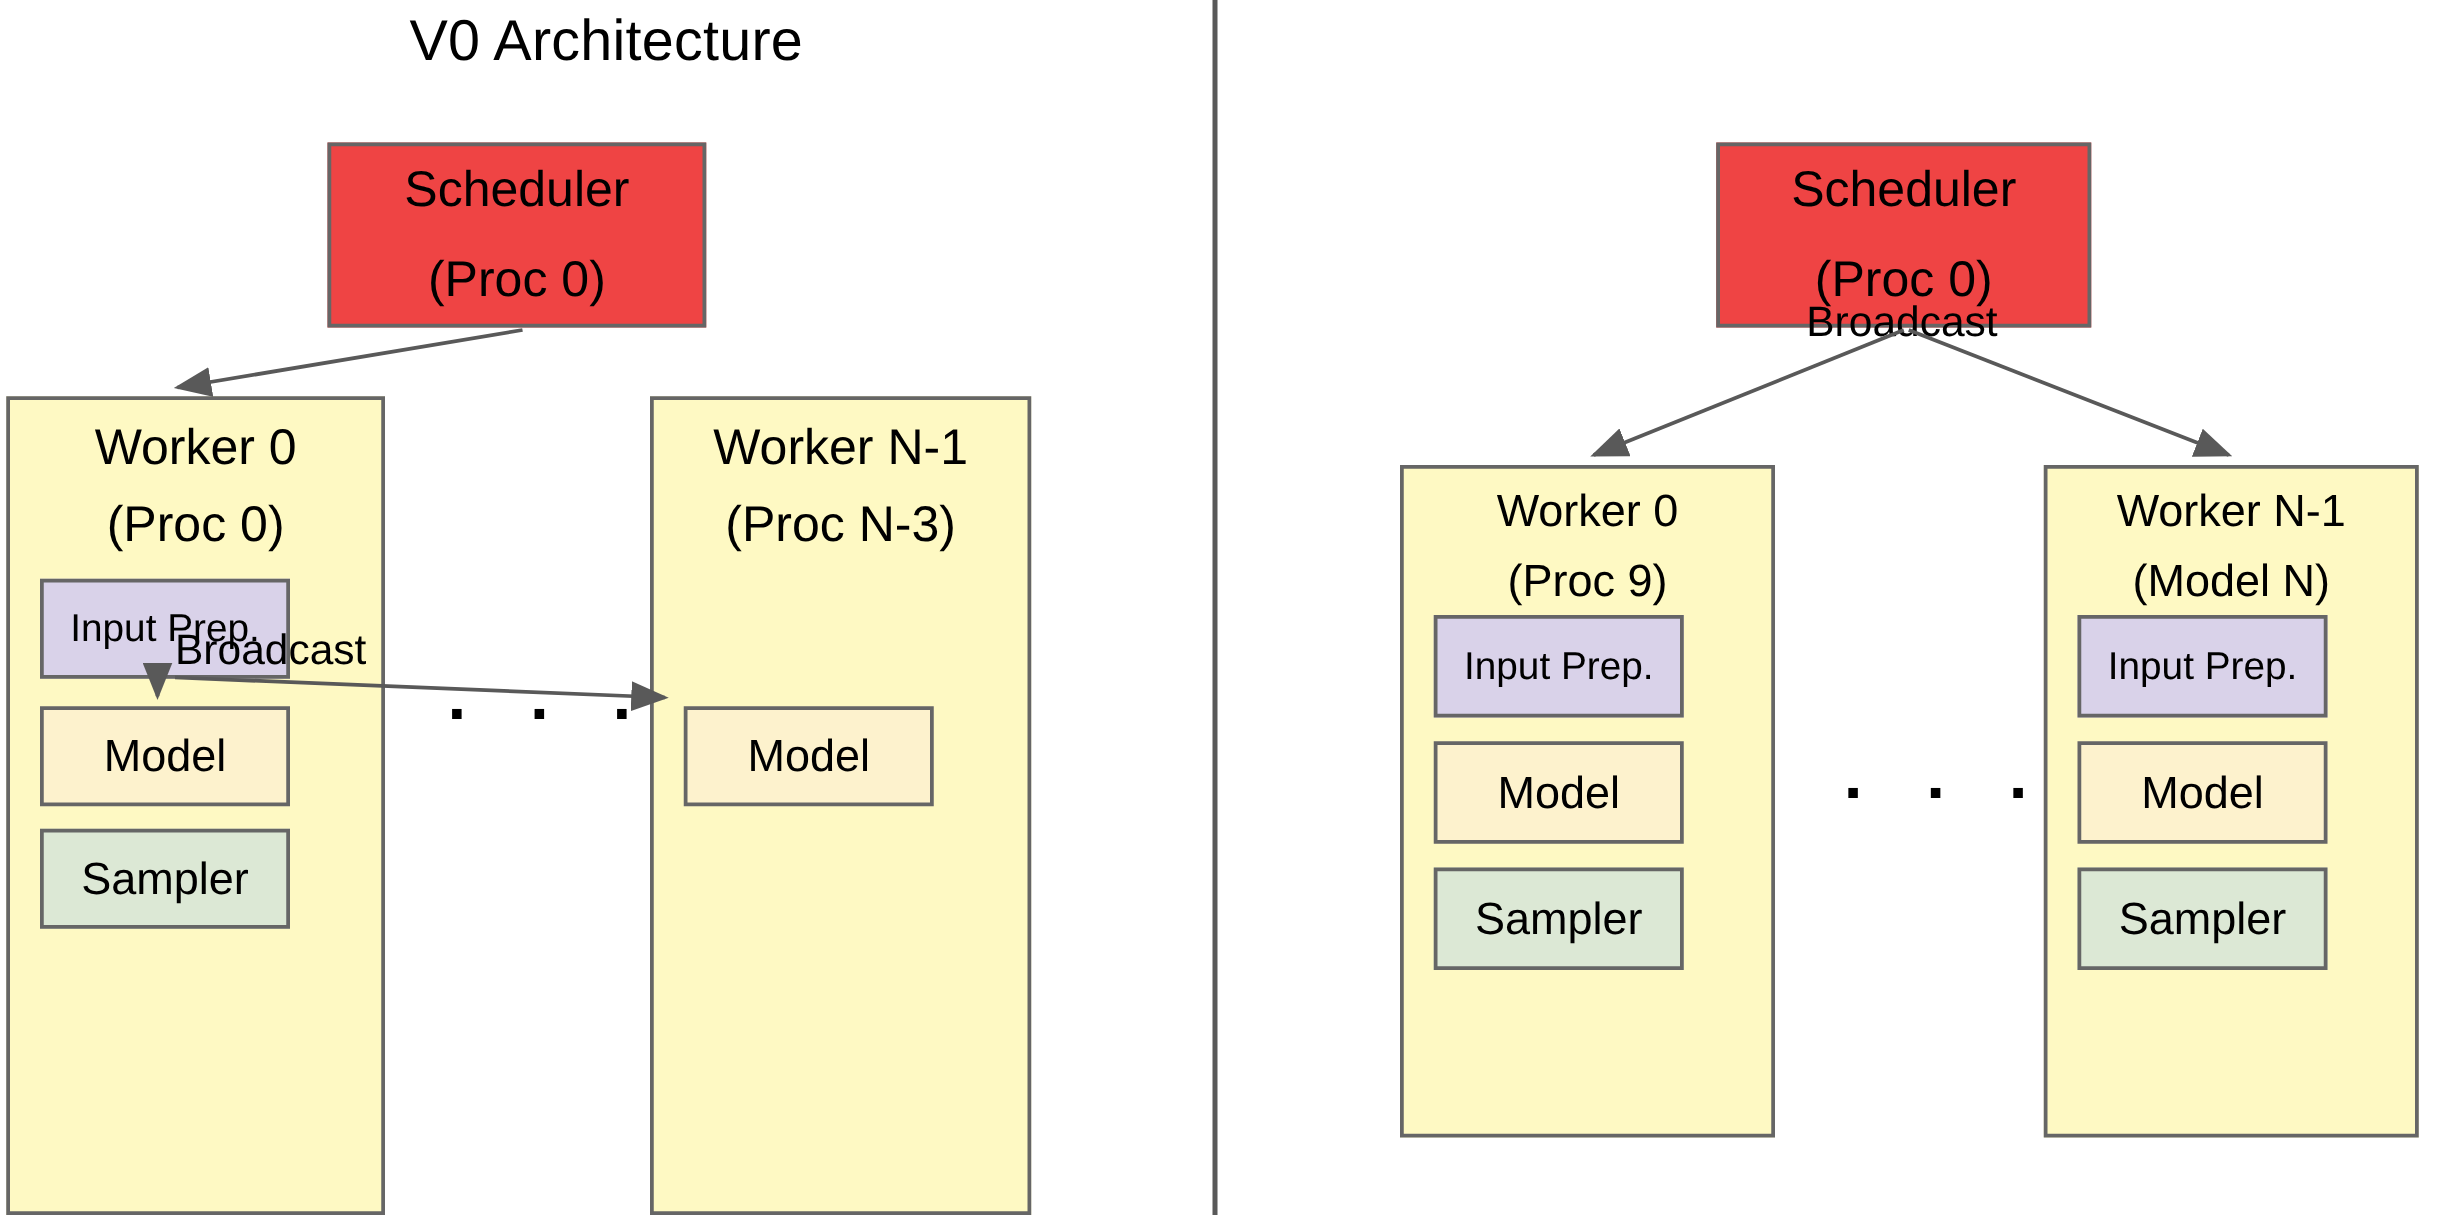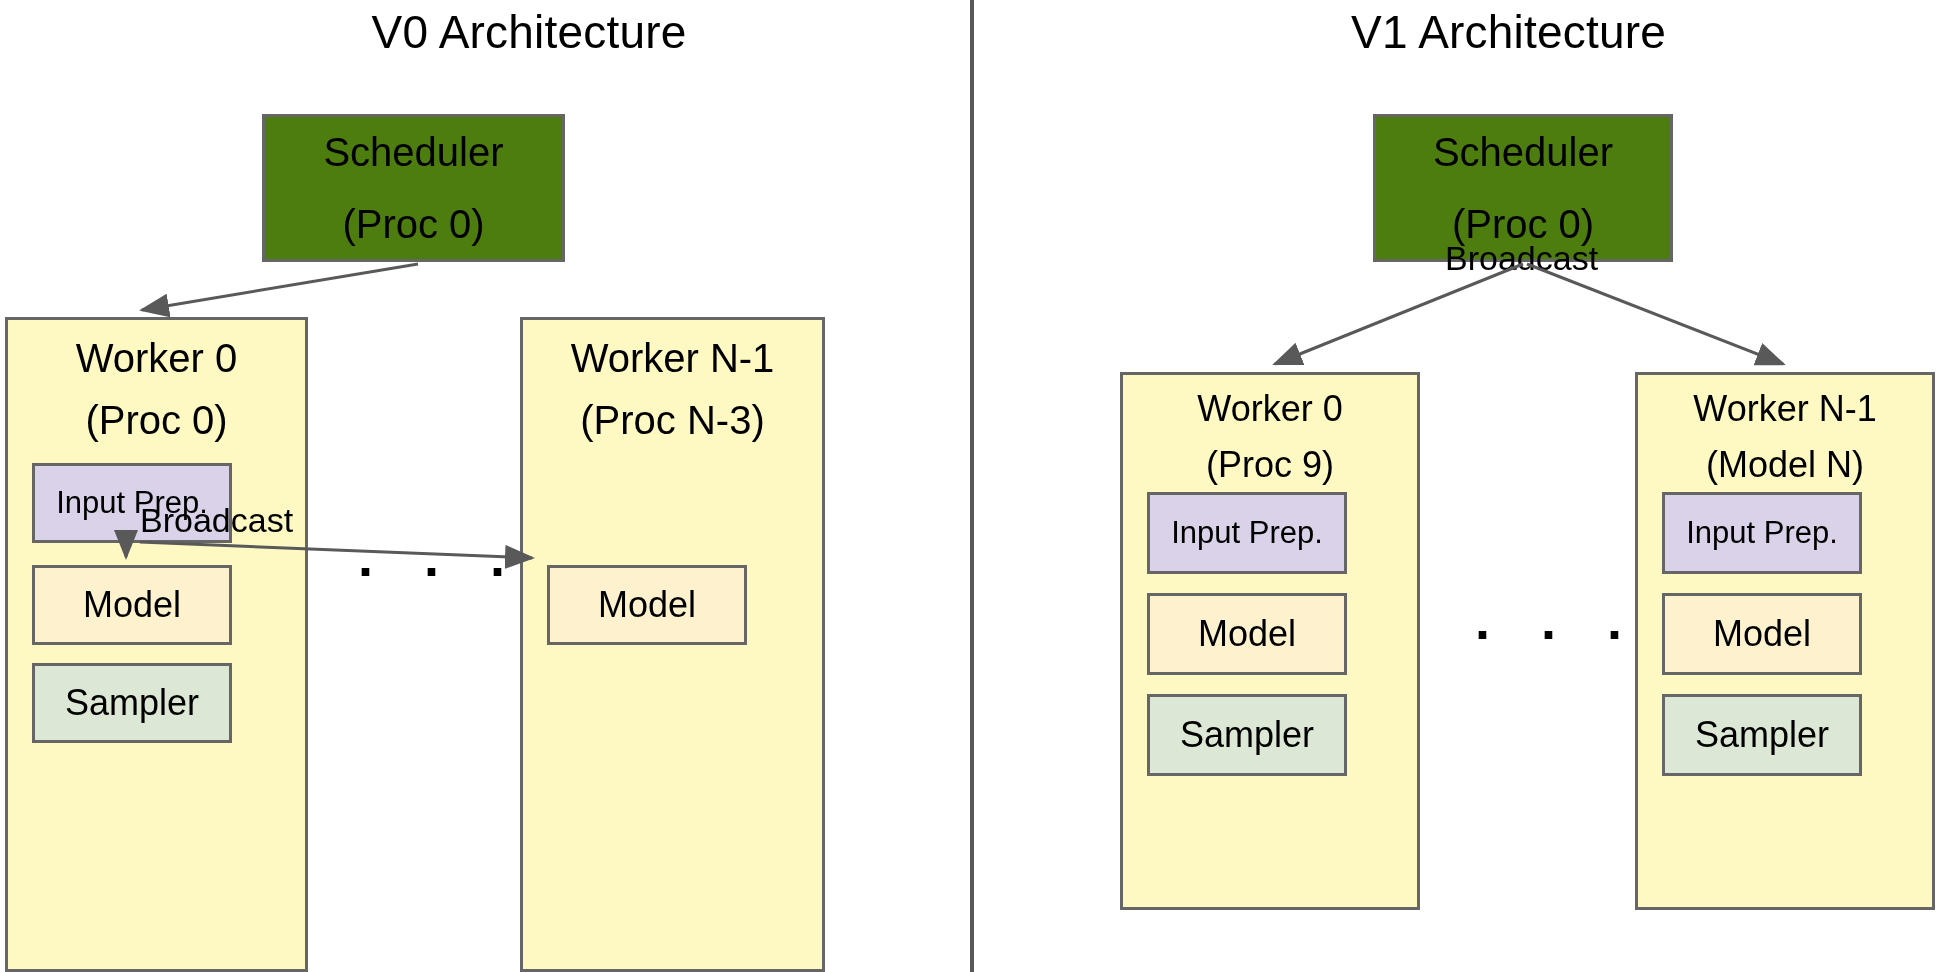--- a/index.html
+++ b/index.html
@@ -29,21 +29,20 @@
   .panel-title {
     position: absolute;
     top: 4px;
     left: 0;
     width: 100%;
     text-align: center;
     font-size: 46px;
     line-height: 56px;
     letter-spacing: 0.2px;
     white-space: nowrap;
-    padding-left: 44px;
   }
 
   .divider {
     position: absolute;
     top: 0;
     left: 970px;
     width: 4px;
     height: 972px;
     background: #595959;
   }
@@ -54,21 +53,21 @@
     box-sizing: border-box;
     border: 3px solid #666666;
     display: flex;
     flex-direction: column;
     align-items: center;
   }
   .group-box {
     background: #fef9c3;
   }
   .sched-box {
-    background: #4d7c0f;
+    background: #ef4444;
     justify-content: center;
     gap: 24px;
   }
   .leaf-box {
     justify-content: center;
     align-items: center;
   }
   .purple { background: #d9d2e9; }
   .yellow { background: #fdf2cd; }
   .green  { background: #dce8d5; }
@@ -185,21 +184,20 @@
       <line x1="126" y1="542" x2="126" y2="557" stroke="#595959" stroke-width="3" marker-end="url(#ah-v0)"></line>
 
       <line x1="140" y1="542" x2="532" y2="558" stroke="#595959" stroke-width="3" marker-end="url(#ah-v0)"></line>
     </svg>
   </div>
 
   <div class="divider"></div>
 
   <div class="panel" id="panel-v1">
 
-    <div class="panel-title">V1 Architecture</div>
 
     <div class="box sched-box" style="left:398px; top:114px; width:300px; height:148px;">
       <div class="box-line sched-text">Scheduler</div>
       <div class="box-line sched-text">(Proc 0)</div>
     </div>
 
     <div class="edge-label" style="left:470px; top:238px;">Broadcast</div>
 
     <div class="box group-box" style="left:145px; top:372px; width:300px; height:538px;">
       <div class="box-line worker-title-sm">Worker 0</div>

